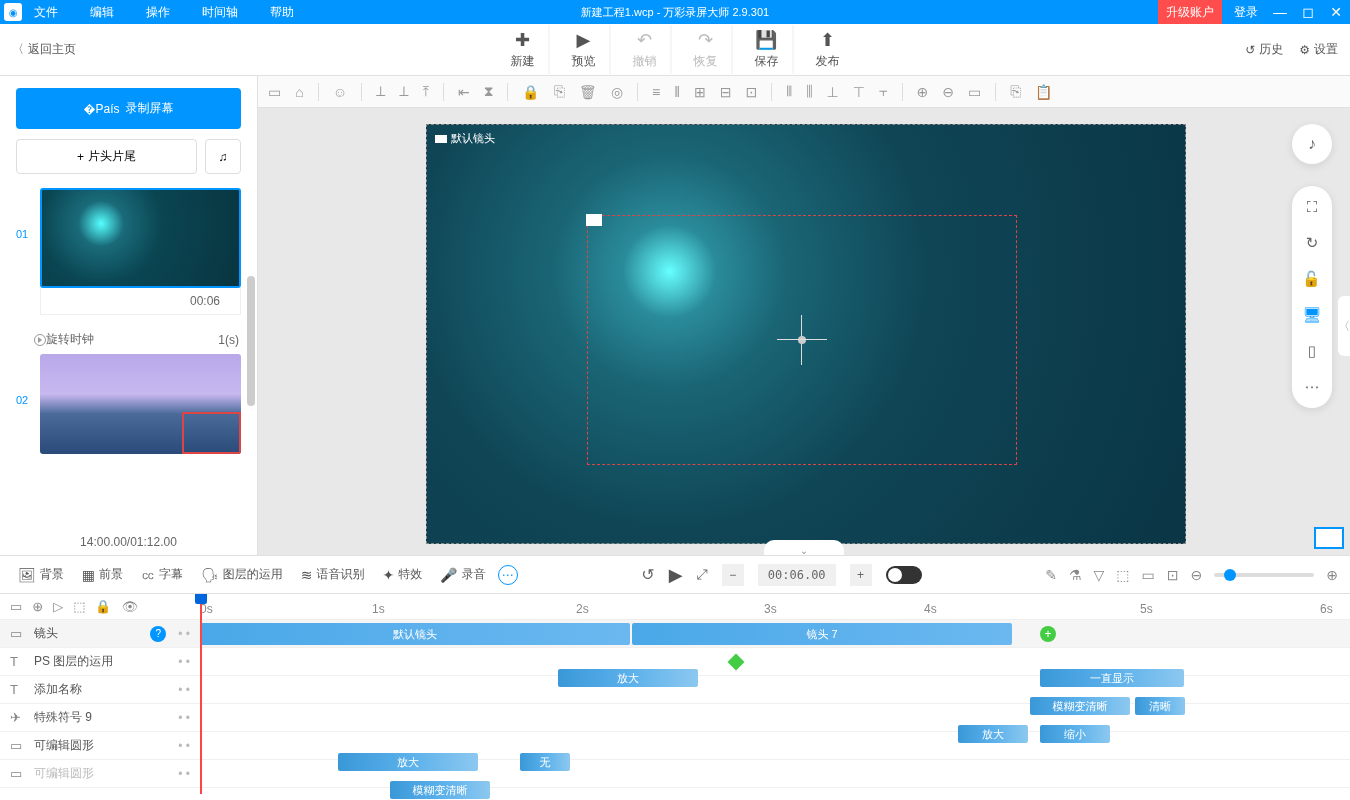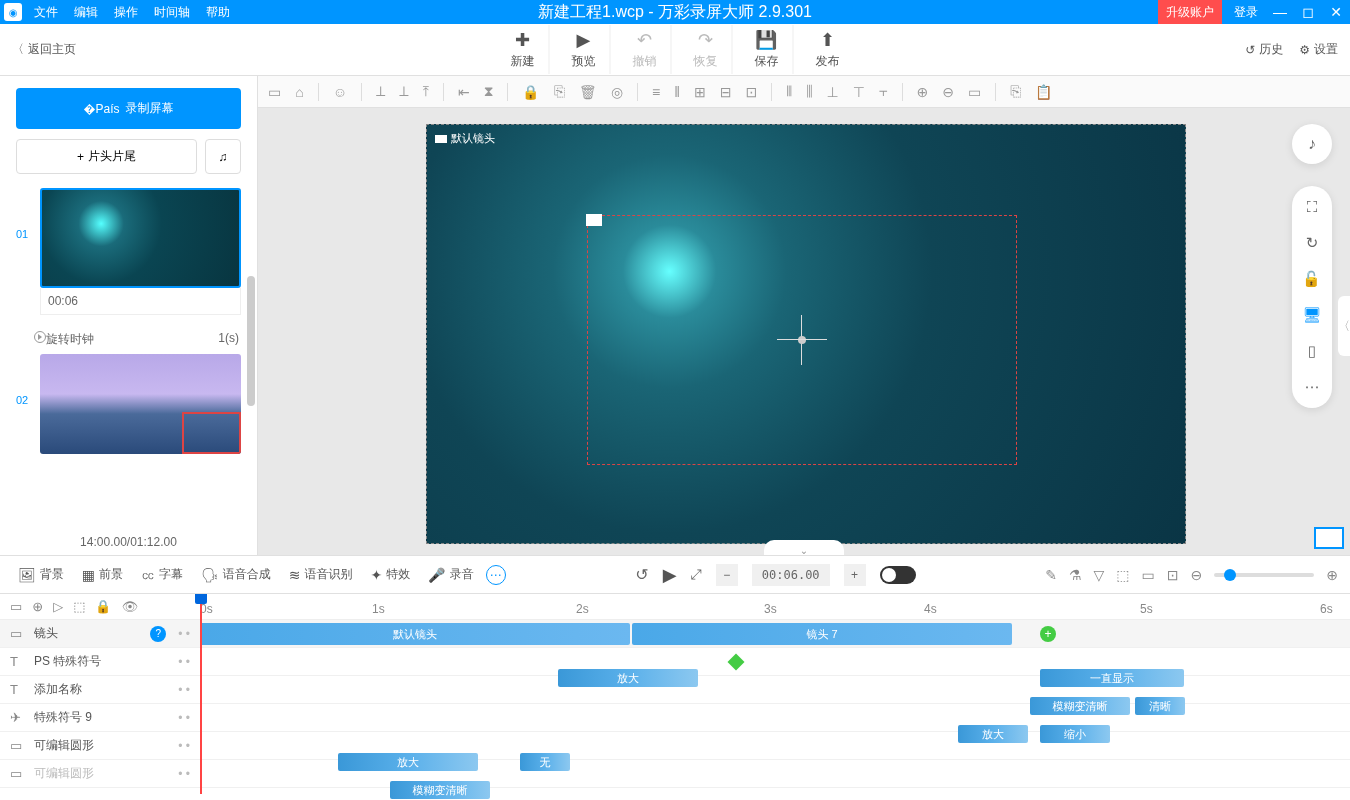--- a/index.html
+++ b/index.html
@@ -1,21 +1,21 @@
 <!DOCTYPE html>
 <html><head>
 <meta charset="utf-8">
 <style>
 *{margin:0;padding:0;box-sizing:border-box;font-family:"Microsoft YaHei",Arial,sans-serif;font-size:12px;user-select:none}
 body{width:1350px;height:800px;overflow:hidden;background:#fff}
 .titlebar{height:24px;background:#0095ff;display:flex;align-items:center;color:#fff;position:relative}
 .titlebar .logo{width:18px;height:18px;margin:0 4px;background:#fff;border-radius:3px;display:flex;align-items:center;justify-content:center;color:#0095ff;font-size:10px}
-.titlebar .menu{display:flex;gap:0}
+.titlebar .menu{display:flex;gap:16px}
 .titlebar .menu span{padding:4px 8px;cursor:pointer}
-.titlebar .title{position:absolute;left:50%;transform:translateX(-50%);font-size:16px}
+.titlebar .title{position:absolute;left:50%;transform:translateX(-50%);font-size:11px}
 .titlebar .right{margin-left:auto;display:flex;align-items:center}
 .titlebar .upgrade{background:#ff4d4d;padding:4px 8px;margin-right:4px}
 .titlebar .login{padding:4px 8px}
 .titlebar .winbtn{width:28px;text-align:center;padding:4px 0;font-size:14px;cursor:pointer}
 .toolbar{height:52px;background:#fff;display:flex;align-items:center;padding:0 12px;border-bottom:1px solid #e0e0e0;position:relative}
 .back{color:#555;cursor:pointer;display:flex;align-items:center;gap:4px}
 .tbcenter{position:absolute;left:50%;transform:translateX(-50%);display:flex;gap:8px}
 .tbbtn{display:flex;flex-direction:column;align-items:center;gap:2px;padding:4px 14px;color:#555;cursor:pointer;border-right:1px solid #eee}
 .tbbtn:last-child{border-right:none}
 .tbbtn .ic{font-size:18px;color:#555}
@@ -31,22 +31,22 @@
 .btnsm.ic{flex:0 0 36px}
 .clips{margin-top:14px}
 .clip{display:flex;gap:8px;margin-bottom:10px}
 .clipnum{color:#0095ff;width:16px;padding-top:40px;font-size:11px}
 .clipbody{flex:1}
 .thumb{height:100px;border-radius:3px;position:relative;overflow:hidden}
 .thumb.sel{border:2px solid #0095ff}
 .thumb1{background:radial-gradient(circle at 30% 35%,#5ff 0%,#1a6b7a 15%,#0a4552 40%,#083540 100%)}
 .thumb2{background:linear-gradient(#b8a8e8 0%,#c8b8f0 40%,#4a6a9a 60%,#2a4a7a 100%);position:relative}
 .thumb2::after{content:"";position:absolute;right:0;bottom:0;width:55px;height:38px;border:2px solid #d44;}
-.thumbft{background:#fff;padding:6px 7px;display:flex;justify-content:flex-start;border:1px solid #eee;border-top:none;font-size:11px;color:#666}
-.transrow{display:flex;align-items:flex-start;padding:6px 2px;color:#666;font-size:11px}
+.thumbft{background:#fff;padding:6px 20px;display:flex;justify-content:flex-end;border:1px solid #eee;border-top:none;font-size:11px;color:#666}
+.transrow{display:flex;align-items:center;padding:6px 2px;color:#666;font-size:11px}
 .transrow .pl{width:12px;height:12px;border:1px solid #999;border-radius:50%;display:inline-block;position:relative}
 .transrow .pl::after{content:"";position:absolute;left:3px;top:2px;border-left:4px solid #999;border-top:3px solid transparent;border-bottom:3px solid transparent}
 .transrow .dur{margin-left:auto}
 .timetext{position:absolute;bottom:6px;left:50%;transform:translateX(-50%);color:#666;font-size:12px}
 .sbscroll{position:absolute;right:2px;top:200px;width:8px;height:130px;background:#ccc;border-radius:4px}
 .canvas{flex:1;background:#e8e8e8;position:relative;overflow:hidden}
 .ctoolbar{height:32px;background:#fafafa;border-bottom:1px solid #e0e0e0;display:flex;align-items:center;gap:14px;padding:0 10px;color:#999}
 .ctoolbar span{cursor:pointer;font-size:14px}
 .ctoolbar .sep{width:1px;height:18px;background:#ddd}
 .stage{position:absolute;left:168px;top:48px;width:760px;height:420px;background:radial-gradient(circle at 32% 35%,#6ff 0%,#2a8b9a 8%,#1a6575 20%,#0f4555 45%,#0a3545 100%);border:1px dashed #888}
@@ -276,21 +276,21 @@
   <div class="bbtn">
       <span class="bic">▦</span>
       <span>前景</span>
     </div>
   <div class="bbtn">
       <span class="bic">㏄</span>
       <span>字幕</span>
     </div>
   <div class="bbtn">
       <span class="bic">🗣</span>
-      <span>语音合成</span>
+      <span>图层的运用</span>
     </div>
   <div class="bbtn">
       <span class="bic">≋</span>
       <span>语音识别</span>
     </div>
   <div class="bbtn">
       <span class="bic">✦</span>
       <span>特效</span>
     </div>
   <div class="bbtn">
@@ -351,21 +351,21 @@
         </div>
       <div class="trbody">
         <div class="seg" style="left:0;width:430px">默认镜头</div>
         <div class="seg" style="left:432px;width:380px">镜头 7</div>
         <div class="plus" style="left:840px">+</div>
       </div>
     </div>
     <div class="track">
       <div class="trhead">
           <span class="tic">T</span>
-          <span>PS 特殊符号</span>
+          <span>PS 图层的运用</span>
           <span class="dots" style="margin-left:auto">• •</span>
         </div>
       <div class="trbody">
         <div class="seg grad sm" style="left:358px;width:140px">放大</div>
         <div class="diamond" style="left:530px"></div>
         <div class="seg grad sm" style="left:840px;width:144px">一直显示</div>
       </div>
     </div>
     <div class="track">
       <div class="trhead">

